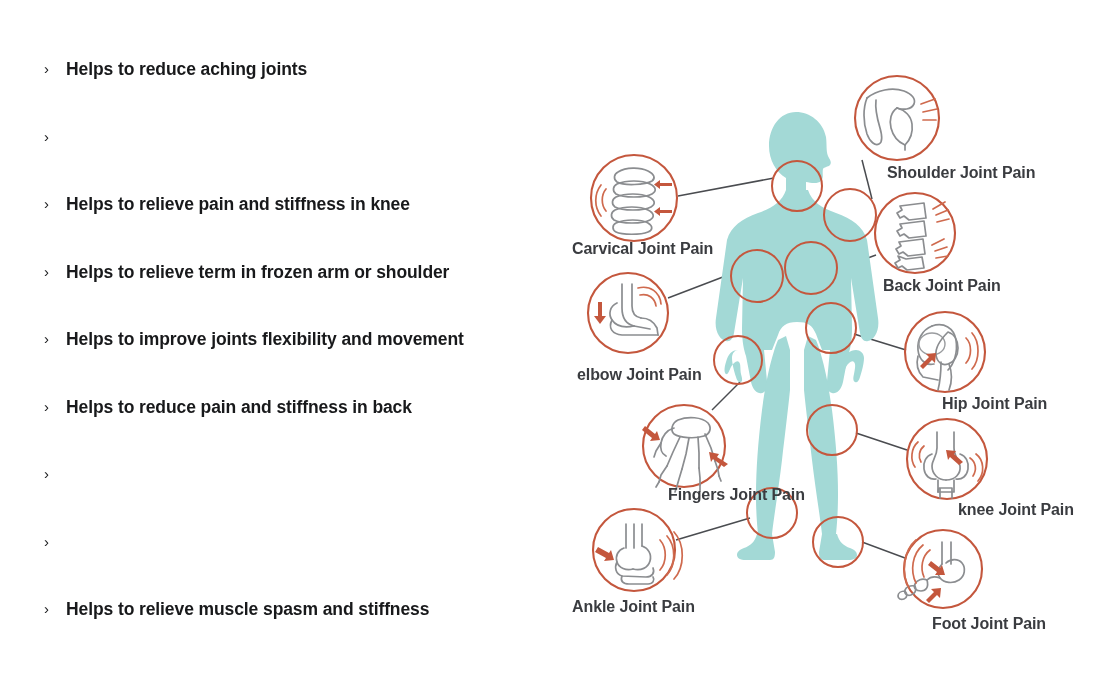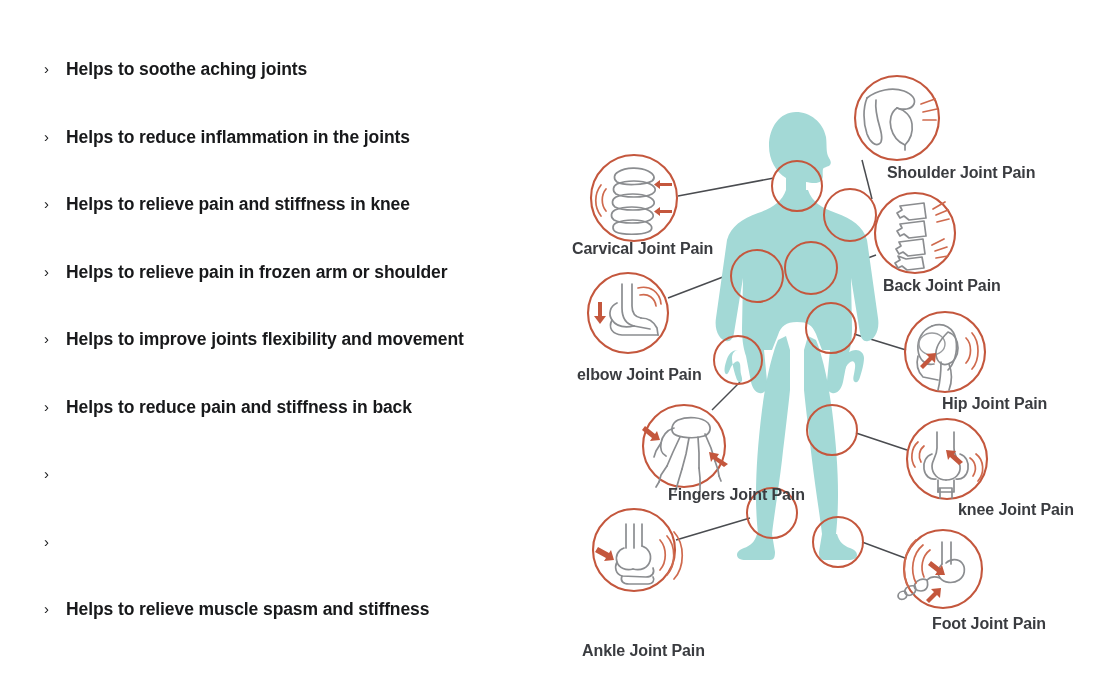--- a/index.html
+++ b/index.html
@@ -68,33 +68,32 @@
   }
 </style>
 </head>
 <body>
 
 <div id="root">
 
   <div id="benefits-list">
     <div class="benefit-item">
       <span class="benefit-chevron">›</span>
-      <span class="benefit-text">Helps to soothe aching joints</span>
-    </div>
-    <div class="benefit-item">
-      <span class="benefit-chevron">›</span>
-      <span class="benefit-text">Helps to reduce inflammation in the joints</span>
+      <span class="benefit-text">Helps to reduce aching joints</span>
+    </div>
+    <div class="benefit-item">
+      <span class="benefit-chevron">›</span>
     </div>
     <div class="benefit-item">
       <span class="benefit-chevron">›</span>
       <span class="benefit-text">Helps to relieve pain and stiffness in knee</span>
     </div>
     <div class="benefit-item">
       <span class="benefit-chevron">›</span>
-      <span class="benefit-text">Helps to relieve pain in frozen arm or shoulder</span>
+      <span class="benefit-text">Helps to relieve term in frozen arm or shoulder</span>
     </div>
     <div class="benefit-item">
       <span class="benefit-chevron">›</span>
       <span class="benefit-text">Helps to improve joints flexibility and movement</span>
     </div>
     <div class="benefit-item">
       <span class="benefit-chevron">›</span>
       <span class="benefit-text">Helps to reduce pain and stiffness in back</span>
     </div>
     <div class="benefit-item">
@@ -408,17 +407,17 @@
       </g>
     </svg>
 
     <div class="callout-label" style="left:12px;  top:190px;">Carvical Joint Pain</div>
     <div class="callout-label" style="left:327px; top:114px;">Shoulder Joint Pain</div>
     <div class="callout-label" style="left:323px; top:227px;">Back Joint Pain</div>
     <div class="callout-label" style="left:17px;  top:316px;">elbow Joint Pain</div>
     <div class="callout-label" style="left:382px; top:345px;">Hip Joint Pain</div>
     <div class="callout-label" style="left:64px;  top:436px;padding-left:44px;">Fingers Joint Pain</div>
     <div class="callout-label" style="left:398px; top:451px;">knee Joint Pain</div>
-    <div class="callout-label" style="left:22px;  top:548px;margin-top:44px;">Ankle Joint Pain</div>
+    <div class="callout-label" style="left:12px;  top:548px;">Ankle Joint Pain</div>
     <div class="callout-label" style="left:372px; top:565px;">Foot Joint Pain</div>
 
   </div>
 </div>
 
 </body></html>

